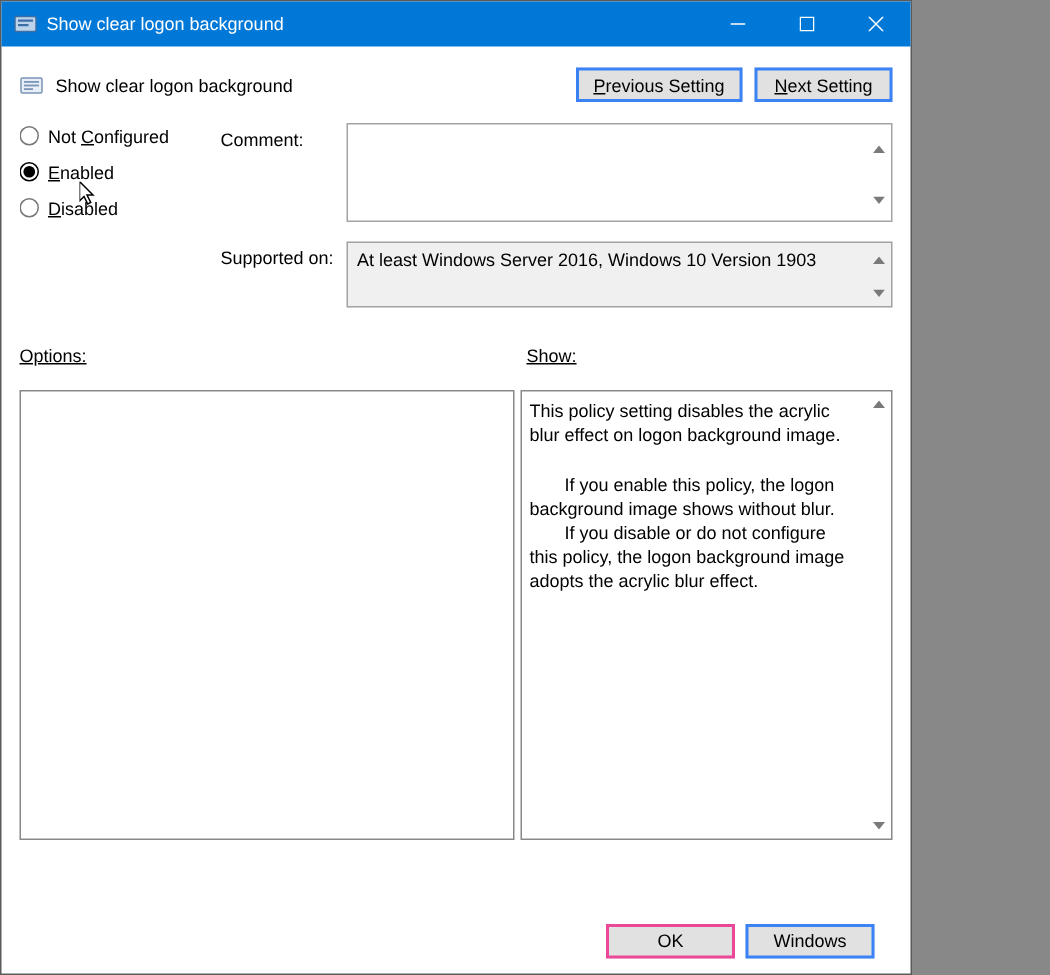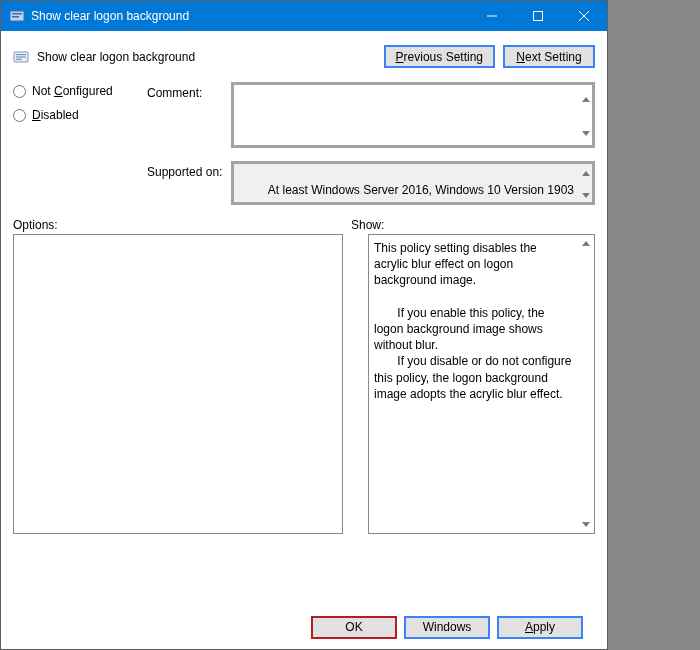--- a/index.html
+++ b/index.html
@@ -9,39 +9,39 @@
   .titlebar .tb-icon { width: 16px; height: 16px; margin-right: 6px; display: flex; align-items: center; justify-content: center;}
   .titlebar .tb-title { flex: 1; font-size: 12px; }
   .tb-btn { width: 46px; height: 30px; display: flex; align-items: center; justify-content: center; color: #fff; }
   .tb-btn svg { stroke: #fff; stroke-width: 1; fill: none; }
   .content { flex: 1; padding: 10px 12px 0 12px; display: flex; flex-direction: column; color: #000; }
   .header-row { display: flex; align-items: center; gap: 8px; padding: 4px 0 8px 0; }
   .header-row .policy-icon { width: 16px; height: 16px; flex: 0 0 auto; }
   .header-row .policy-title { flex: 0 0 auto; font-size: 12px; margin-right: auto; }
   .btn { height: 23px; min-width: 92px; padding: 0 10px; background: #e1e1e1; border: 2px solid #3b82f6; cursor: pointer; display: inline-flex; align-items: center; justify-content: center; }
   .btn u { text-decoration: underline; }
-  .btn.default { border: 2px solid #b91c1c; background: #e1e1e1; }
+  .btn.default { border: 2px solid #ec4899; background: #e1e1e1; }
   .top-grid { display: grid; grid-template-columns: 130px 80px 1fr; column-gap: 4px; row-gap: 10px; align-items: start; margin-top: 6px; }
   .radio-stack { display: flex; flex-direction: column; gap: 10px; padding-top: 2px; }
-  .radio-item { display: flex; align-items: center; gap: 6px; position: relative; }
+  .radio-item { display: flex; align-items: flex-start; gap: 6px; position: relative; }
   .radio-item input { margin: 0; width: 13px; height: 13px; accent-color: #000; }
   .radio-item label u { text-decoration: underline; }
   .cursor { position: absolute; left: 40px; top: 13px; width: 14px; height: 18px; pointer-events: none; }
   .lbl { padding-top: 4px; }
   .comment-box { grid-column: 3; }
   .comment-box, .supported-box { position: relative; }
-  .textctl { width: 100%; border: 3px solid #a3a3a3; background: #fff; padding: 19px 18px 4px 6px; resize: none; overflow: hidden; font-family: inherit; color: #000; text-align: right; }
+  .textctl { width: 100%; border: 1px solid #a3a3a3; background: #fff; padding: 4px 18px 4px 6px; resize: none; overflow: hidden; font-family: inherit; color: #000; }
   .comment-box .textctl { height: 66px; }
   .supported-box .textctl { height: 44px; background: #f0f0f0; }
   .spin { position: absolute; right: 1px; top: 1px; bottom: 1px; width: 16px; display: flex; flex-direction: column; }
   .spin div { flex: 1; display: flex; align-items: center; justify-content: center; color: #7a7a7a; }
   .spin svg { width:8px; height:5px; }
-  .labels-row { display: flex; margin-top: 10px; }
+  .labels-row { display: flex; margin-top: 22px; text-decoration: underline; }
   .labels-row div:first-child { width: 338px; }
-  .panels { display: flex; gap: 25px; margin-top: 2px; flex: 1; }
+  .panels { display: flex; gap: 4px; margin-top: 16px; flex: 1; }
   .panel { border: 1px solid #888; background: #fff; height: 300px; }
   .panel.left { width: 330px; }
   .panel.right { flex: 1; position: relative; }
   .help-inner { position: absolute; inset: 1px 18px 1px 1px; padding: 4px 4px; white-space: pre-wrap; line-height: 1.35; overflow: hidden; }
   .help-spin { position: absolute; right: 0; top: 0; bottom: 0; width: 17px; display: flex; flex-direction: column; }
   .help-spin div { height: 17px; display: flex; align-items: center; justify-content: center; color: #7a7a7a; }
   .help-spin .middle { flex: 1; }
   .footer { height: 44px; border-top: none; display: flex; align-items: center; justify-content: flex-end; gap: 7px; padding: 0 12px; }
 </style>
 </head>
@@ -93,20 +93,29 @@
       <button class="btn">
           <span><u>N</u>ext Setting</span>
         </button>
     </div>
 
     <div class="top-grid">
       <div class="radio-stack" style="grid-row: 1 / span 2;">
         <div class="radio-item">
           <input type="radio" name="st" style="">
           <label><span>Not <u>C</u>onfigured</span></label>
+        </div>
+        <div class="radio-item">
+          <input type="radio" name="st" checked="" style="">
+          <label><span><u>E</u>nabled</span></label>
+          <span class="cursor">
+            <svg viewBox="0 0 12 18" width="12" height="18">
+                <path d="M0 0 L0 13 L3 10 L5.5 15 L7.5 14 L5 9 L9 9 Z" fill="#fff" stroke="#000" stroke-width="1"></path>
+              </svg>
+          </span>
         </div>
         <div class="radio-item">
           <input type="radio" name="st" style="">
           <label><span><u>D</u>isabled</span></label>
         </div>
       </div>
 
       <div class="lbl">Comment:</div>
       <div class="comment-box">
         <textarea class="textctl" style=""></textarea>
@@ -170,19 +179,16 @@
       </div>
     </div>
 
     <div class="footer">
       <button class="btn default" style="min-width:86px">
           <span>OK</span>
         </button>
       <button class="btn" style="min-width:86px">
           <span>Windows</span>
         </button>
-      <button class="btn" style="min-width:86px">
-          <span><u>A</u>pply</span>
-        </button>
     </div>
 
   </div>
 </div>
 
 </body></html>

